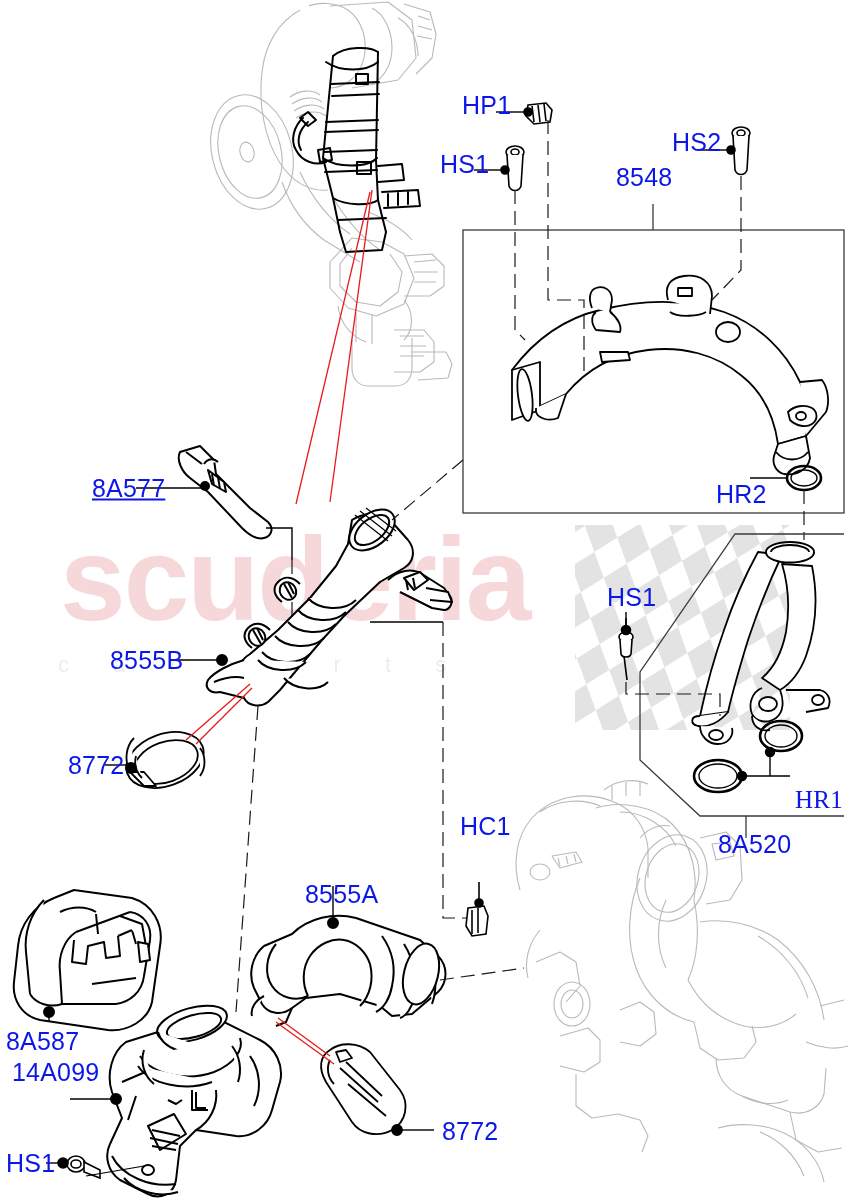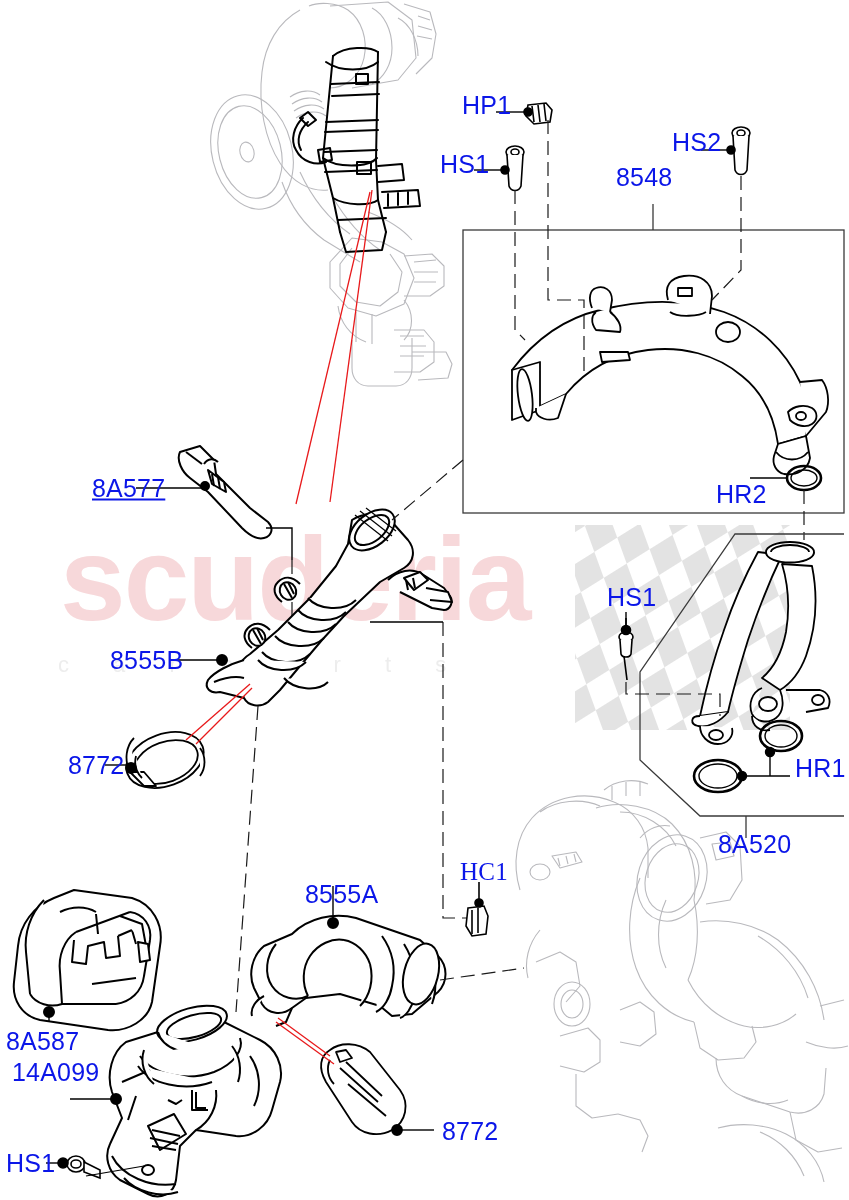--- a/index.html
+++ b/index.html
@@ -442,22 +442,22 @@
 
 <span class="lbl" style="left: 462px; top: 105px; transform: translateY(-50%);">HP1</span>
 <span class="lbl" style="left: 440px; top: 164px; transform: translateY(-50%);">HS1</span>
 <span class="lbl" style="left: 672px; top: 142px; transform: translateY(-50%);">HS2</span>
 <span class="lbl" style="left: 616px; top: 177px; transform: translateY(-50%);">8548</span>
 <span class="lbl" style="left: 716px; top: 470px; transform: translateY(-50%); margin-top: 24px;">HR2</span>
 <span class="lbl" style="left: 92px; top: 488px; transform: translateY(-50%); text-decoration: underline;">8A577</span>
 <span class="lbl" style="left: 607px; top: 597px; transform: translateY(-50%);">HS1</span>
 <span class="lbl" style="left: 110px; top: 660px; transform: translateY(-50%);">8555B</span>
 <span class="lbl" style="left: 68px; top: 765px; transform: translateY(-50%);">8772</span>
-<span class="lbl" style="left: 795px; top: 768px; transform: translateY(-50%);">HR1</span>
+<span class="lbl" style="left: 795px; top: 800px; transform: translateY(-50%); font-family: Liberation Serif, serif;">HR1</span>
 <span class="lbl" style="left: 718px; top: 844px; transform: translateY(-50%);">8A520</span>
-<span class="lbl" style="left: 460px; top: 872px; transform: translateY(-50%); font-family: Liberation Serif, serif;">HC1</span>
+<span class="lbl" style="left: 460px; top: 826px; transform: translateY(-50%);">HC1</span>
 <span class="lbl" style="left: 305px; top: 894px; transform: translateY(-50%);">8555A</span>
 <span class="lbl" style="left: 12px; top: 1072px; transform: translateY(-50%);">14A099</span>
 <span class="lbl" style="left: 6px; top: 1041px; transform: translateY(-50%);">8A587</span>
 <span class="lbl" style="left: 442px; top: 1131px; transform: translateY(-50%);">8772</span>
 <span class="lbl" style="left: 6px; top: 1163px; transform: translateY(-50%);">HS1</span>
 
 </div>
 
 </body></html>

